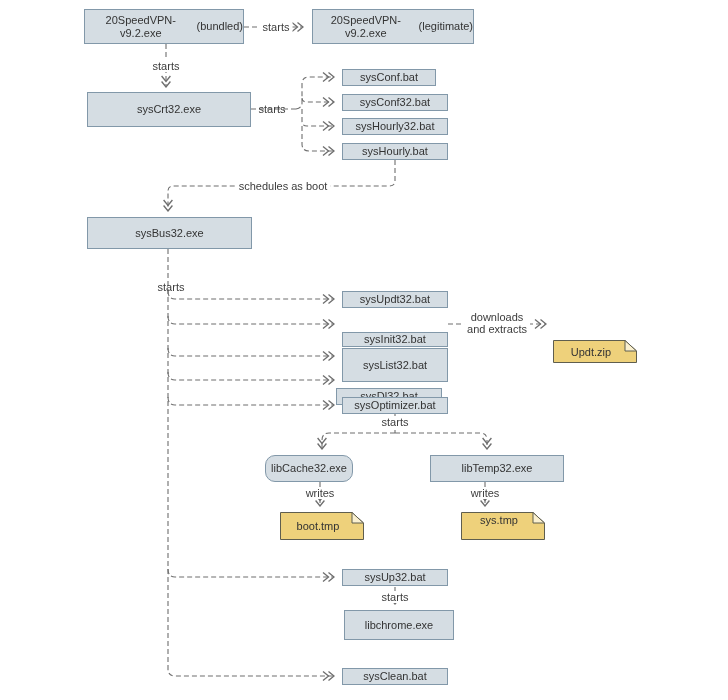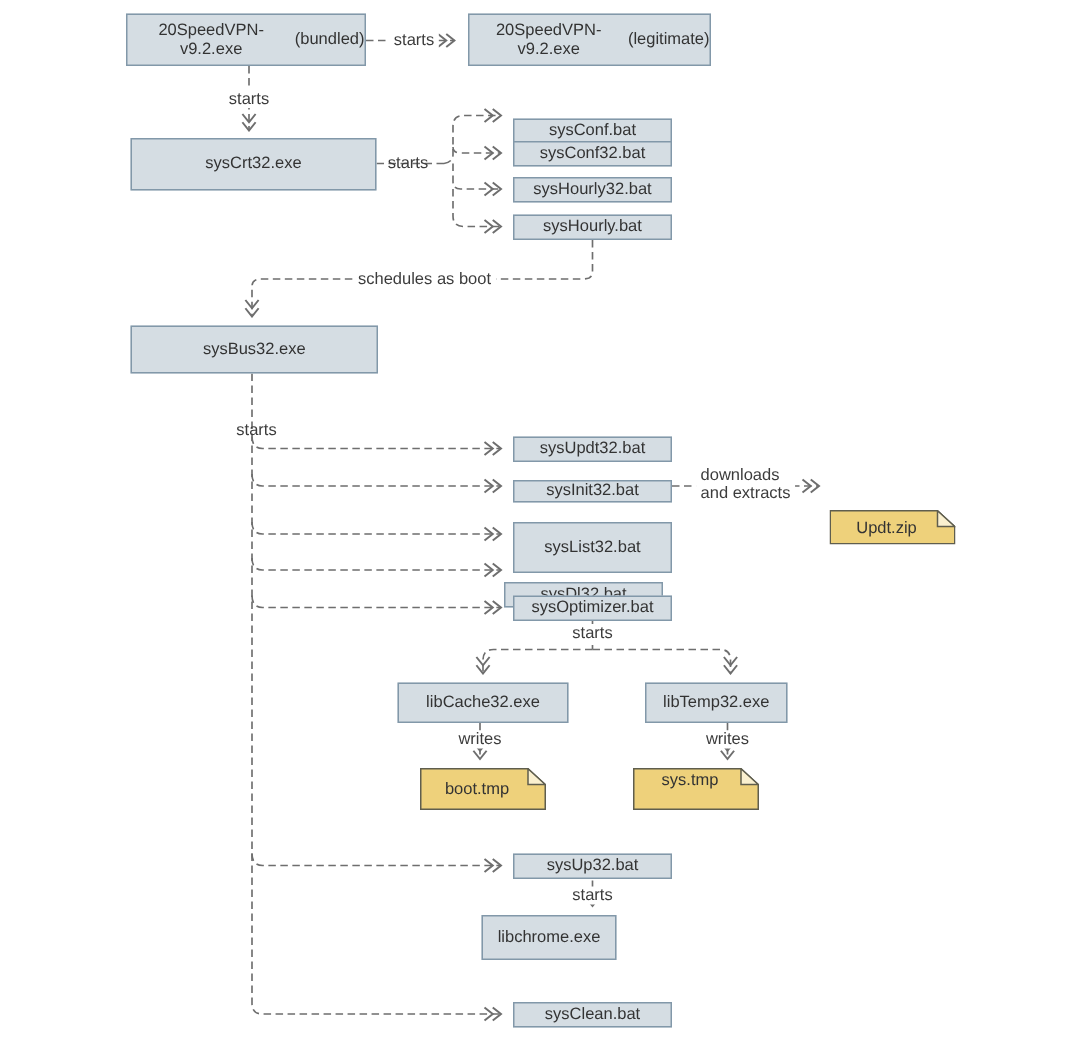--- a/index.html
+++ b/index.html
@@ -18,21 +18,21 @@
     position:absolute;z-index:2;box-sizing:border-box;
   }
   .note svg{position:absolute;left:0;top:0;}
   .note .nlabel{
     position:absolute;left:0;top:0;right:8px;bottom:0;z-index:2;
     display:flex;align-items:center;justify-content:center;
     font-size:11px;color:#333;
   }
   .elabel{
     position:absolute;z-index:3;transform:translate(-50%,-50%);
-    font-size:11px;color:#3c3c3c;white-space:nowrap;line-height:12px;text-align:left;
+    font-size:11px;color:#3c3c3c;white-space:nowrap;line-height:12px;text-align:center;
   }
   .elabel.bg{background:#ffffff;padding:0 3px;}
 </style>
 </head>
 <body>
 
 <div id="canvas">
 
   <svg id="wires" width="728" height="700" viewBox="0 0 728 700">
     <defs>
@@ -79,81 +79,81 @@
     <span>20SpeedVPN-v9.2.exe</span>
     <span>(bundled)</span>
   </div>
   <div class="node" style="left:312px;top:9px;width:162px;height:35px;">
     <span>20SpeedVPN-v9.2.exe</span>
     <span>(legitimate)</span>
   </div>
   <div class="node" style="left:87px;top:92px;width:164px;height:35px;">
     <span>sysCrt32.exe</span>
   </div>
-  <div class="node" style="left:342px;top:69px;width:106px;height:17px;margin-top:10px;">
+  <div class="node" style="left:342px;top:69px;width:94px;height:17px;">
     <span>sysConf.bat</span>
   </div>
   <div class="node" style="left:342px;top:94px;width:106px;height:17px;">
     <span>sysConf32.bat</span>
   </div>
   <div class="node" style="left:342px;top:118px;width:106px;height:17px;">
     <span>sysHourly32.bat</span>
   </div>
   <div class="node" style="left:342px;top:143px;width:106px;height:17px;">
     <span>sysHourly.bat</span>
   </div>
   <div class="node" style="left:87px;top:217px;width:165px;height:32px;">
     <span>sysBus32.exe</span>
   </div>
   <div class="node" style="left:342px;top:291px;width:106px;height:17px;text-align:right;">
     <span>sysUpdt32.bat</span>
   </div>
-  <div class="node" style="left:342px;top:320px;width:106px;height:15px;">
+  <div class="node" style="left:342px;top:332px;width:106px;height:15px;">
     <span>sysInit32.bat</span>
   </div>
   <div class="node" style="left:342px;top:348px;width:106px;height:34px;">
     <span>sysList32.bat</span>
   </div>
   <div class="node" style="left:336px;top:372px;width:106px;height:17px;margin-top:16px;">
     <span>sysDl32.bat</span>
   </div>
   <div class="node" style="left:342px;top:397px;width:106px;height:17px;">
     <span>sysOptimizer.bat</span>
   </div>
-  <div class="node" style="left:265px;top:455px;width:114px;height:27px;">
+  <div class="node" style="left:265px;top:455px;width:88px;height:27px;border-radius:10px;">
     <span>libCache32.exe</span>
   </div>
-  <div class="node" style="left:430px;top:455px;width:95px;height:27px;">
+  <div class="node" style="left:430px;top:455px;width:134px;height:27px;">
     <span>libTemp32.exe</span>
   </div>
   <div class="node" style="left:342px;top:569px;width:106px;height:17px;">
     <span>sysUp32.bat</span>
   </div>
-  <div class="node" style="left:321px;top:610px;width:90px;height:30px;">
+  <div class="node" style="left:344px;top:610px;width:110px;height:30px;">
     <span>libchrome.exe</span>
   </div>
   <div class="node" style="left:342px;top:668px;width:106px;height:17px;">
     <span>sysClean.bat</span>
   </div>
 
   <div class="note" style="left:553px;top:312px;width:84px;height:23px;margin-top:28px;">
     <svg width="84" height="23" viewBox="0 0 84 23">
       <path d="M0.5,0.5 H72 L83.5,11 V22.5 H0.5 Z" fill="#eed17b" stroke="#5f5e4e" stroke-width="1"></path>
       <path d="M72,0.5 V11 H83.5 Z" fill="#faf0cf" stroke="#5f5e4e" stroke-width="1"></path>
     </svg>
     <span class="nlabel">Updt.zip</span>
   </div>
   <div class="note" style="left:280px;top:512px;width:84px;height:28px;">
     <svg width="84" height="28" viewBox="0 0 84 28">
       <path d="M0.5,0.5 H72 L83.5,11 V27.5 H0.5 Z" fill="#eed17b" stroke="#5f5e4e" stroke-width="1"></path>
       <path d="M72,0.5 V11 H83.5 Z" fill="#faf0cf" stroke="#5f5e4e" stroke-width="1"></path>
     </svg>
     <span class="nlabel">boot.tmp</span>
   </div>
-  <div class="note" style="left:422px;top:512px;width:84px;height:16px;">
+  <div class="note" style="left:461px;top:512px;width:84px;height:16px;">
     <svg width="84" height="28" viewBox="0 0 84 28">
       <path d="M0.5,0.5 H72 L83.5,11 V27.5 H0.5 Z" fill="#eed17b" stroke="#5f5e4e" stroke-width="1"></path>
       <path d="M72,0.5 V11 H83.5 Z" fill="#faf0cf" stroke="#5f5e4e" stroke-width="1"></path>
     </svg>
     <span class="nlabel">sys.tmp</span>
   </div>
 
   <div class="elabel bg" style="left:276px;top:27px;">starts</div>
   <div class="elabel bg" style="left:166px;top:66px;">starts</div>
   <div class="elabel" style="left:272px;top:109px;">starts</div>

